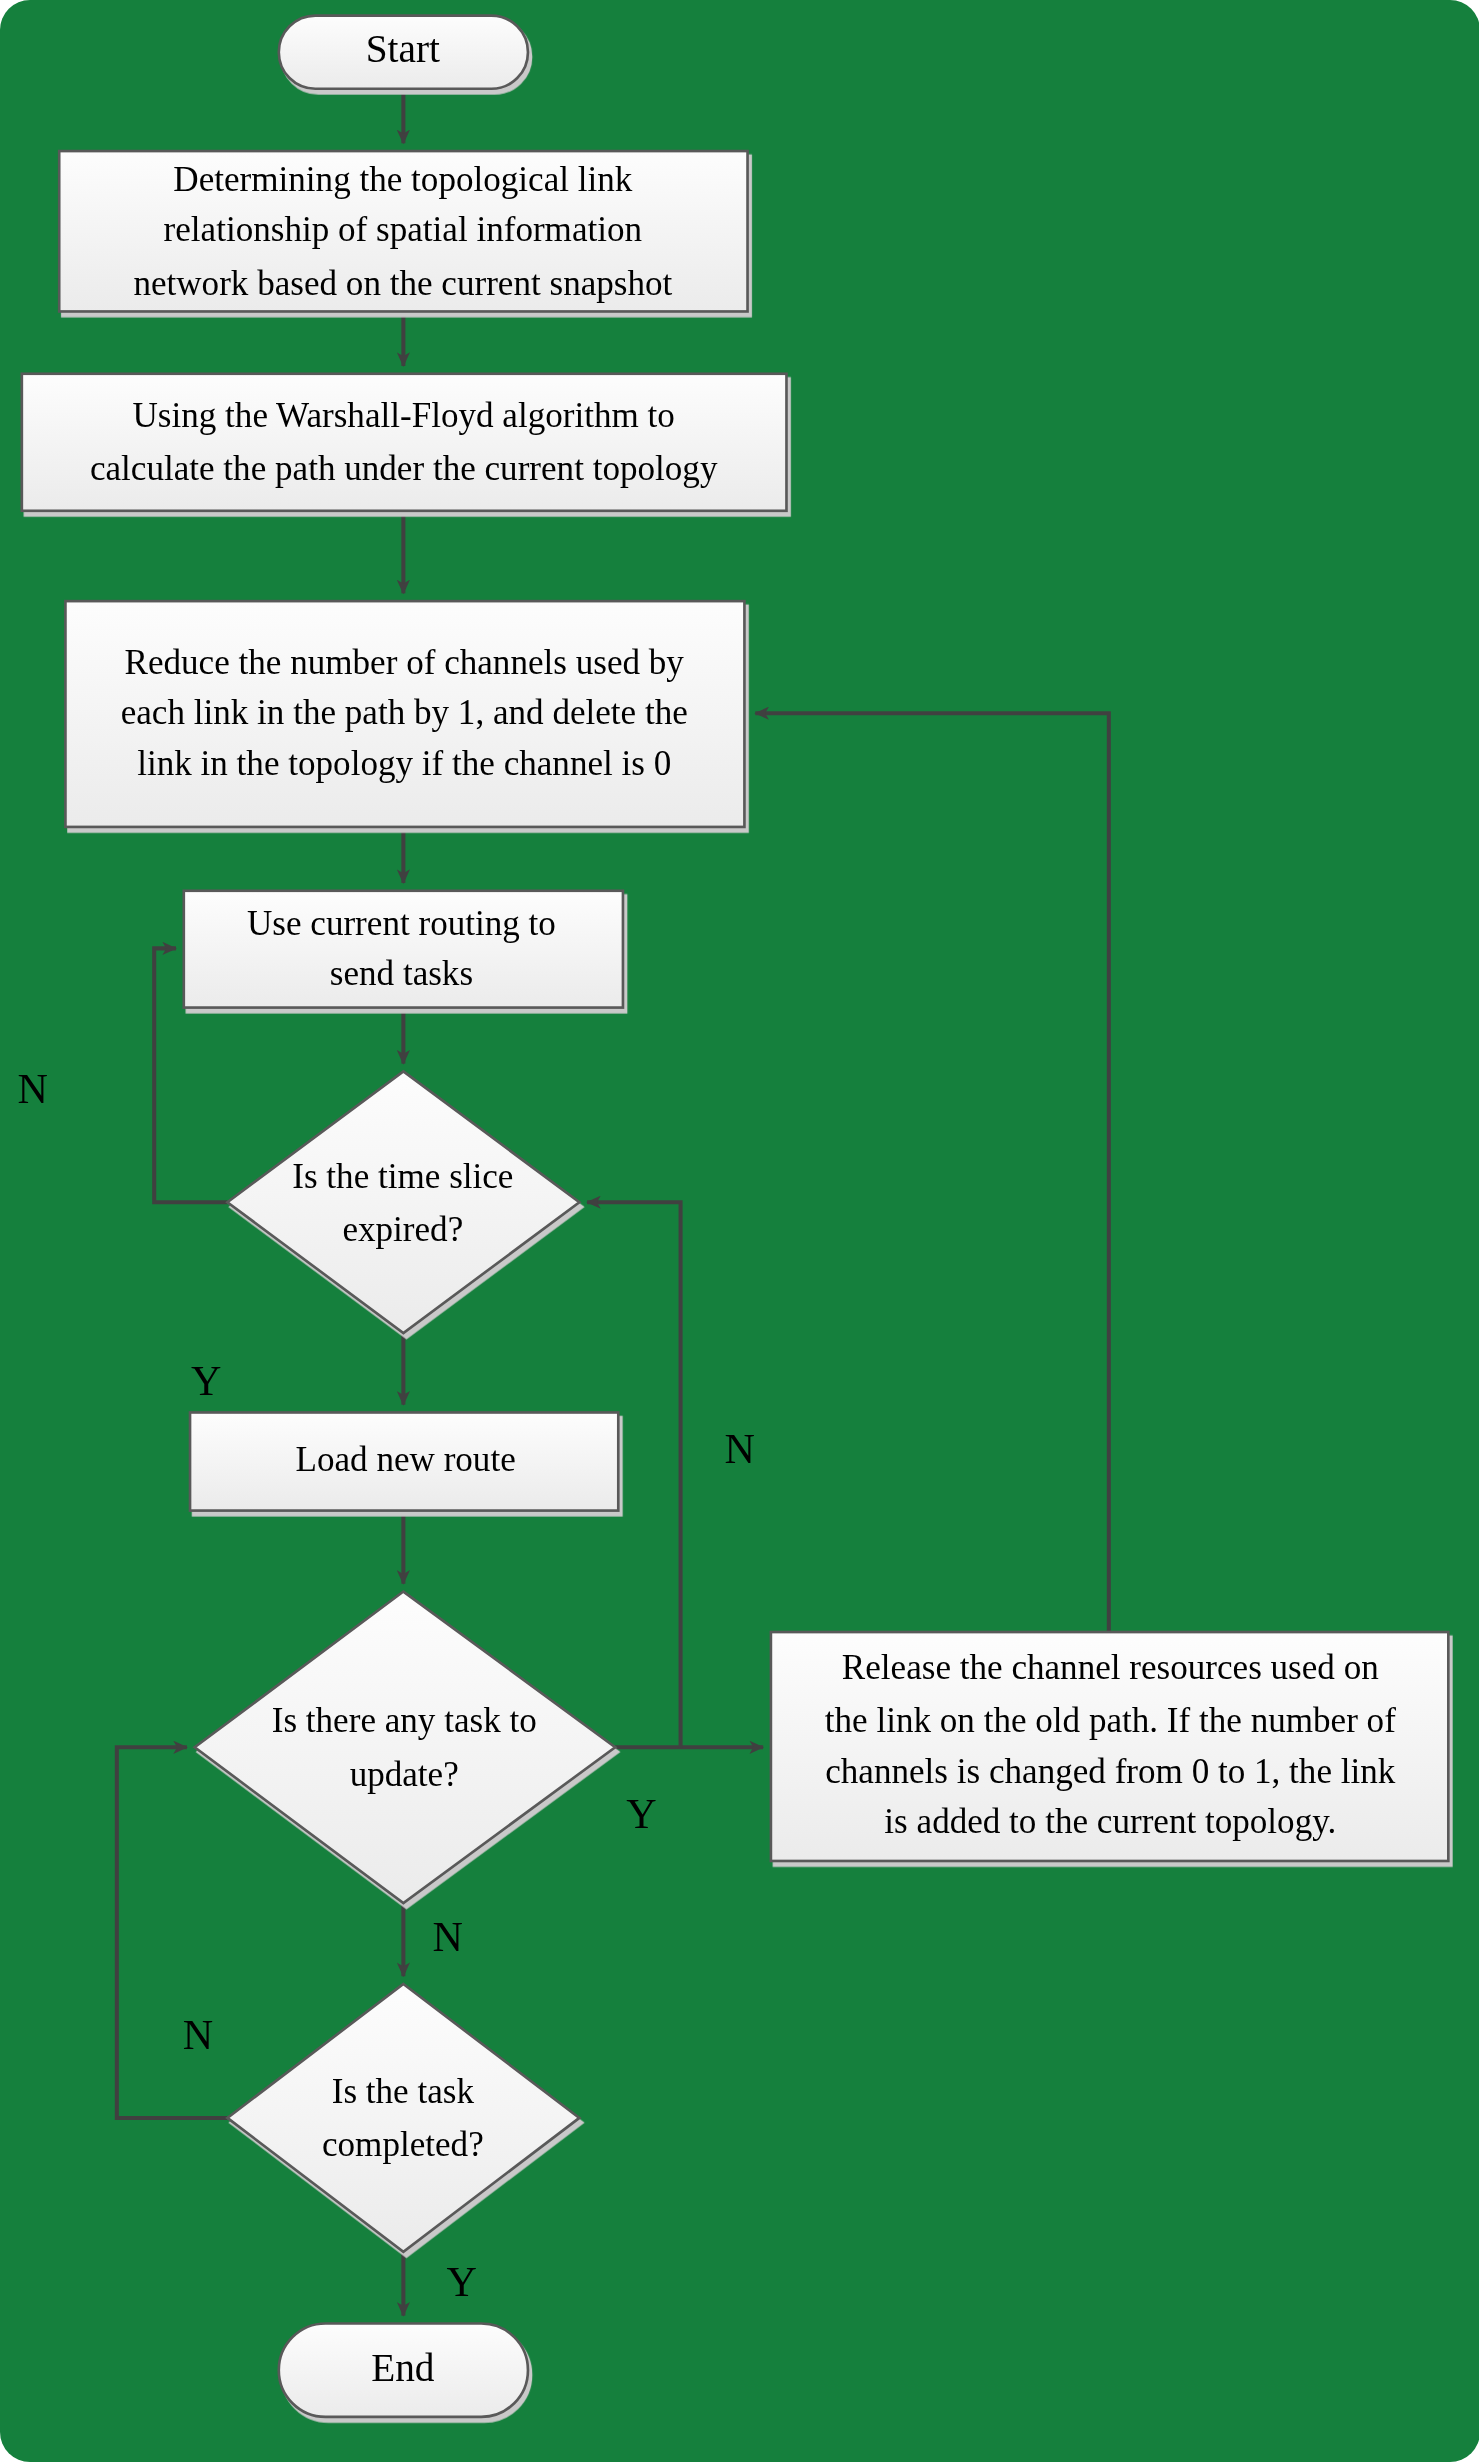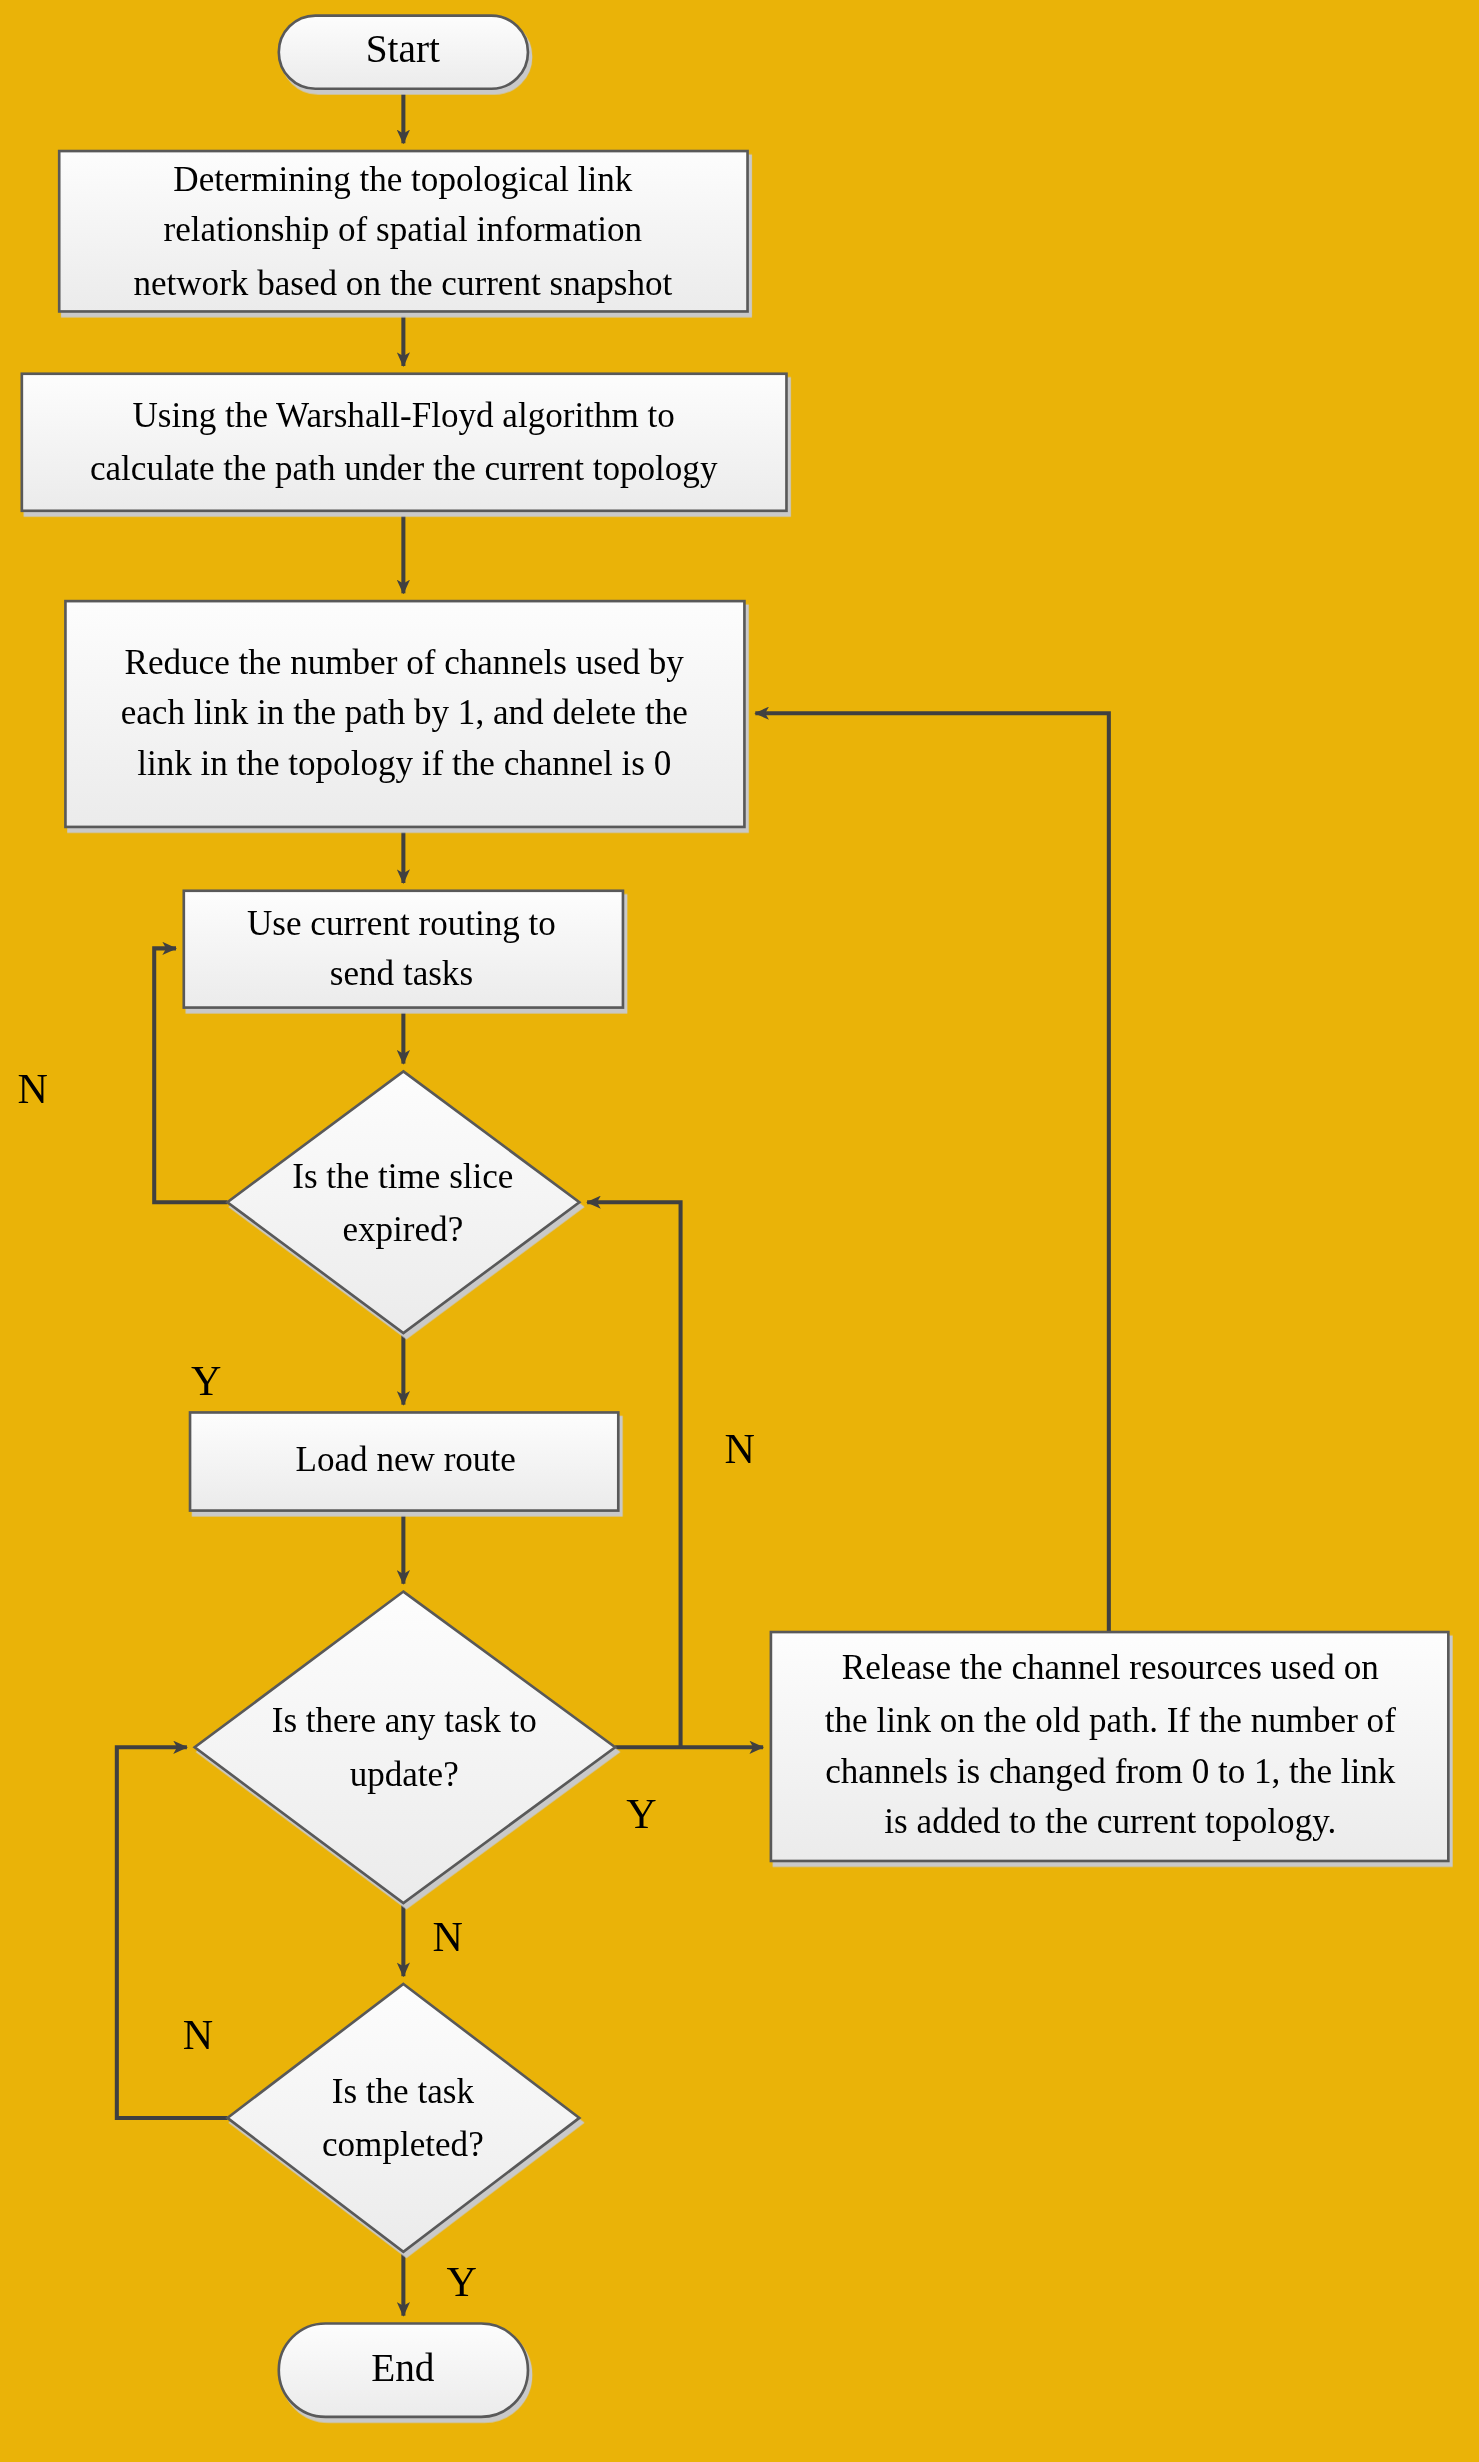--- a/index.html
+++ b/index.html
@@ -1,16 +1,16 @@
 <!DOCTYPE html>
 <html style="font-size:9px"><head>
 <meta charset="utf-8">
 <style>
   html,body { margin:0; padding:0; background:#ffffff; }
-  .viewport { position:relative; width:1480px; height:2462px; overflow:hidden; background:#eab308; }
+  .viewport { position:relative; width:1480px; height:2462px; overflow:hidden; background:#15803d;border-radius:30px; }
   .canvas {
     position:absolute; left:0; top:0;
     width:527px; height:877px;
     transform:scale(2.8074); transform-origin:0 0;
     font-family:"Liberation Serif", serif;
     color:#000;
   }
   svg.layer { position:absolute; left:0; top:0; width:527px; height:877px; }
   .shapes { filter:drop-shadow(2.5px 3px 0px #c9c9c9); }
   .shape  { fill:url(#nodeGrad); stroke:#595959; stroke-width:1.7; }

